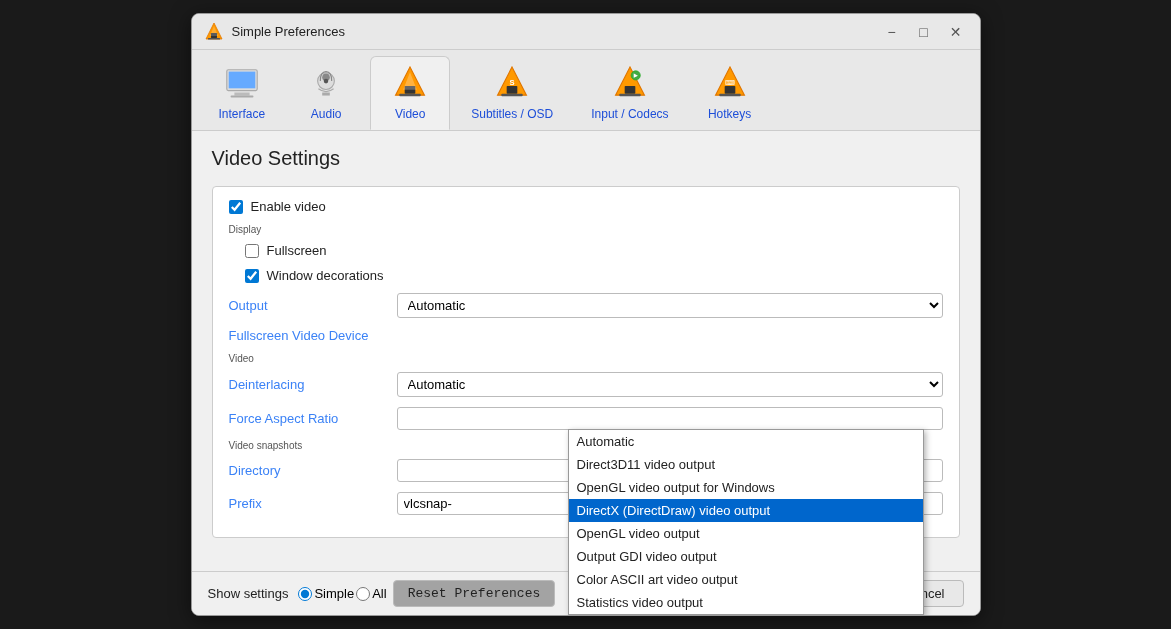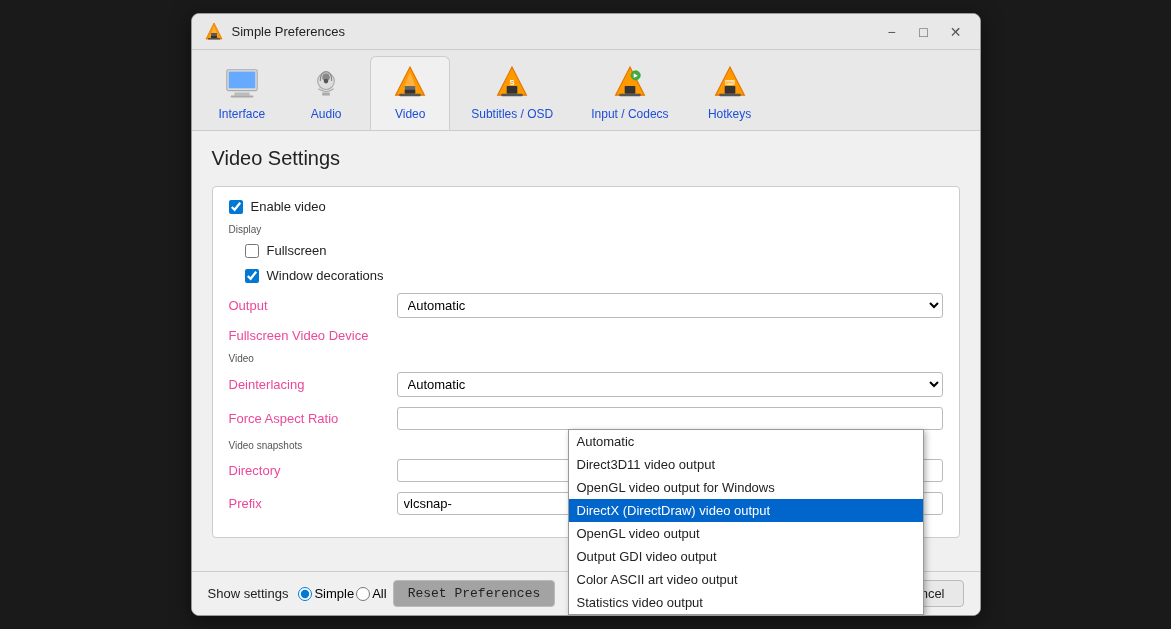--- a/index.html
+++ b/index.html
@@ -127,21 +127,21 @@
     .subsection {
       color: #555;
       font-size: 10px;
       margin-bottom: 8px;
       margin-top: 4px;
       font-weight: 500;
     }
     .setting-label {
       min-width: 160px;
       font-size: 13px;
-      color: #ec4899;
+      color: #3b82f6;
     }
     .setting-input {
       flex: 1;
       border: 1px solid #bbb;
       border-radius: 3px;
       padding: 3px 6px;
       font-size: 13px;
       background: #fff;
     }
     .setting-select {

